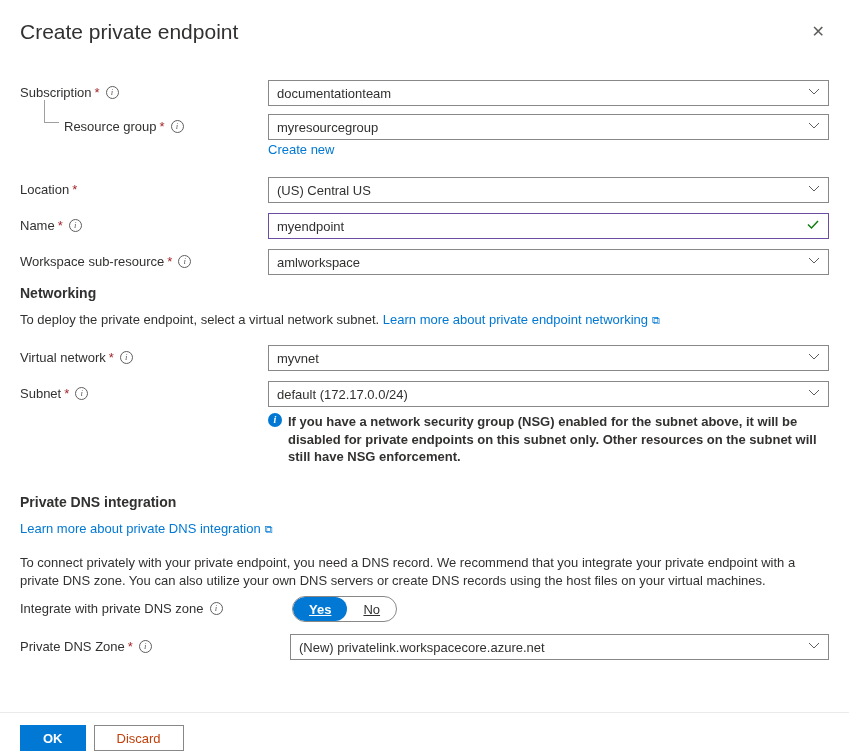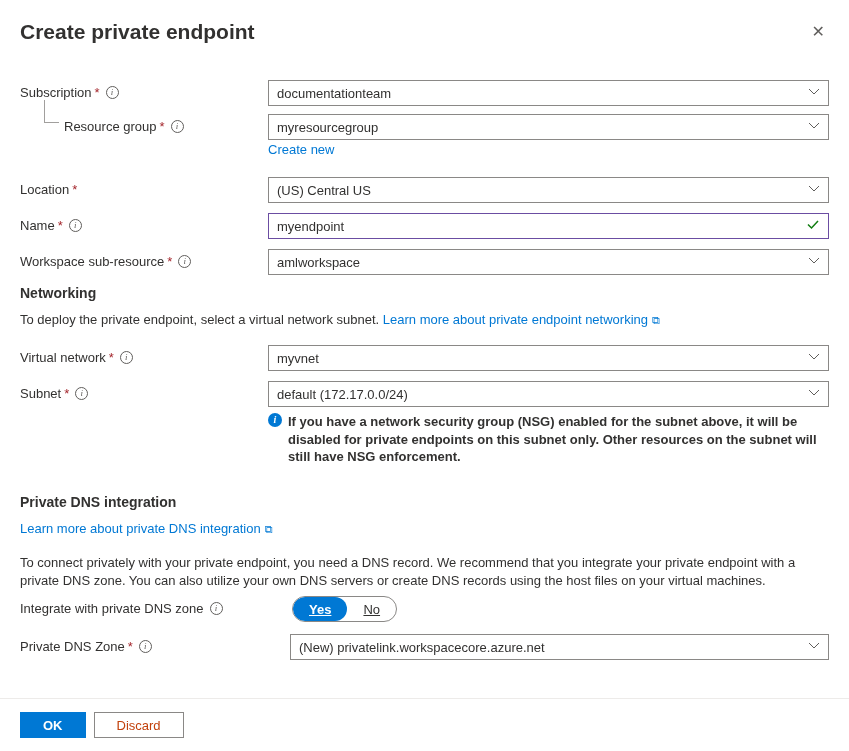--- a/index.html
+++ b/index.html
@@ -7,21 +7,21 @@
     font-family: "Segoe UI", Arial, sans-serif;
     font-size: 13px;
     color: #323130;
     background: #fff;
     width: 849px;
     height: 751px;
     position: relative;
   }
   .panel { padding: 20px 20px 0 20px; height: 695px; overflow: hidden; }
   .header { display:flex; justify-content:space-between; align-items:flex-start; margin-bottom: 36px; }
-  h1 { font-size: 21px; font-weight: 700; color:#323130; }
+  h1 { font-size: 21px; font-weight: 400; color:#323130; }
   .close { font-size: 16px; color:#605e5c; cursor:pointer; line-height:1; padding:4px; }
   .row { display:flex; align-items:flex-start; margin-bottom: 6px; min-height: 28px; justify-content: flex-end; }
   .label-col { width: 248px; display:flex; align-items:center; padding-top:5px; }
   .label-col.indent { padding-left: 44px; position:relative; }
   .label-col.indent::before {
     content:""; position:absolute; left:24px; top:-14px; width:14px; height:22px;
     border-left:1px solid #a19f9d; border-bottom:1px solid #a19f9d;
   }
   .field-col { flex:1; }
   .label-text { font-size:13px; color:#323130; }
@@ -59,22 +59,22 @@
     overflow:hidden; background:#fff;
   }
   .toggle .opt {
     padding: 0 16px; display:flex; align-items:center; font-size:13px; cursor:pointer;text-decoration:underline;
   }
   .toggle .opt.selected {
     background:#0078d4; color:#fff; border-radius:13px; font-weight:600;
   }
   .toggle .opt:not(.selected) { color:#323130; }
   .footer {
-    position:absolute; left:0; right:0; bottom:0; height:53px;
-    border-top:1px solid #edebe9; display:flex; align-items:center;
+    position:absolute; left:0; right:0; bottom:0; height:39px;
+    border-top:1px solid #edebe9; display:flex; align-items:flex-end;
     padding: 0 20px; gap:8px; background:#fff;
   }
   .btn { height:26px; padding:0 22px; font-size:13px; border:1px solid #8a8886; background:#fff; cursor:pointer; }
   .btn.primary { background:#0078d4; color:#fff; border-color:#0078d4; font-weight:600; }
   .btn:not(.primary) { color:#c2410c; background:#fff; }
   svg.chev-svg { width:12px; height:12px; }
   svg.check-svg { width:14px; height:14px; }
   .spacer { height:14px; }
 </style>
 </head>

